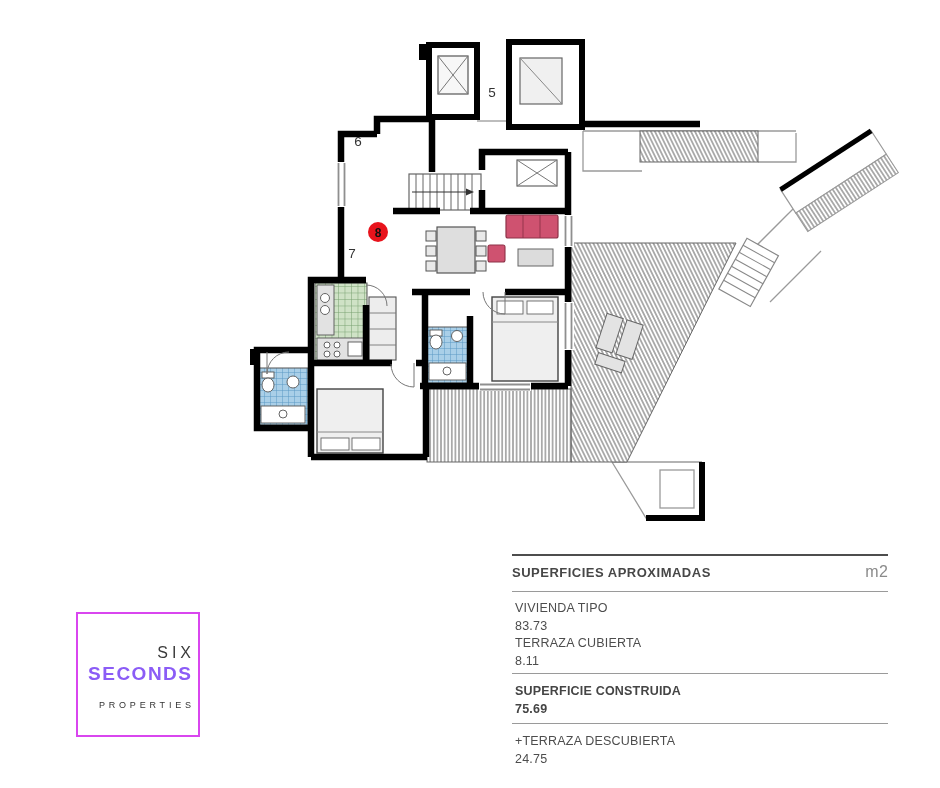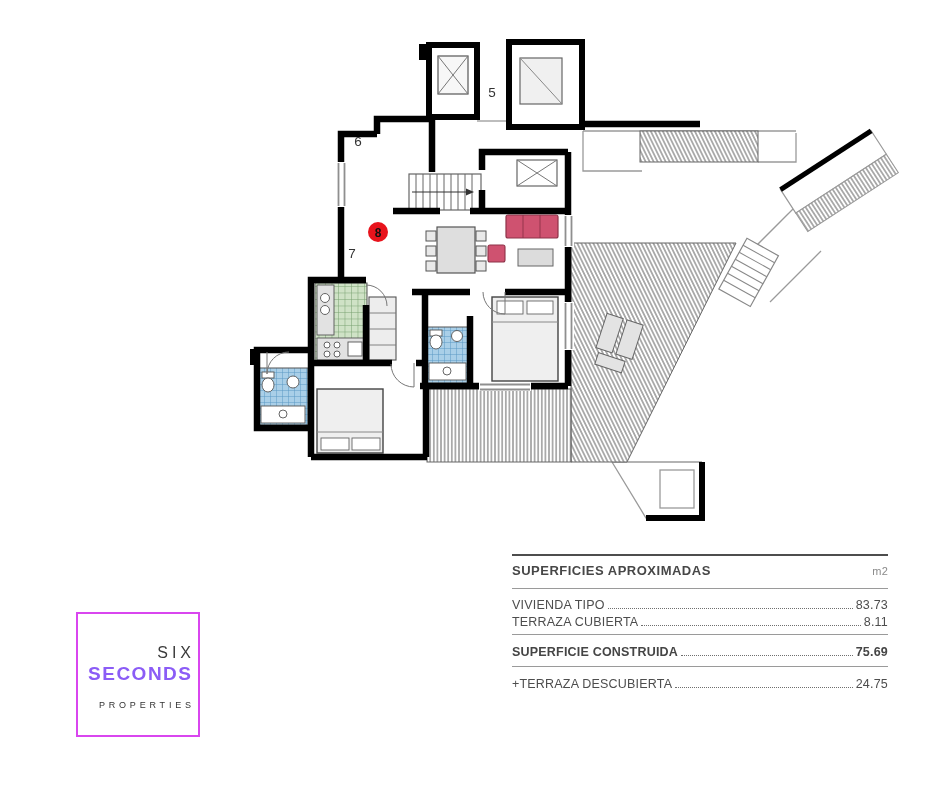--- a/index.html
+++ b/index.html
@@ -23,23 +23,23 @@
   .logo .props    { display:block; font-size:9px;  letter-spacing:3.8px; margin-right:-3.8px; color:#333; margin-top:15px; }
 
   
   .areas {
     position:absolute; left:512px; top:554px; width:376px;
     color:#4d4d4d; font-size:12.5px; letter-spacing:.2px;
   }
   .areas .topline { border-top:2px solid #4d4d4d; }
   .areas .hdr { display:flex; justify-content:space-between; align-items:center; padding:7px 0 6px; }
   .areas .hdr .title { font-weight:bold; letter-spacing:.5px; font-size:13px; color:#474747; }
-  .areas .hdr .unit  { color:#8a8a8a; font-size:11px; }
+  .areas .hdr .unit  { color:#8a8a8a; font-size:16px; }
   .areas hr { border:0; border-top:1px solid #9a9a9a; margin:4px 0 7px; }
-  .areas .row { display:flex; align-items:baseline; padding:1.5px 0; }
+  .areas .row { display:flex; align-items:baseline; padding:1.5px 0;flex-direction:column; }
   .areas .row .lbl { white-space:nowrap; }
   .areas .row .dots { flex:1; border-bottom:1.6px dotted #6f6f6f; margin:0 3px 3px 3px; }
   .areas .row .val { white-space:nowrap; }
   .areas .total-row { font-weight:bold; color:#454545; padding:3px 0; }
   .areas .extra-row { padding:3px 0 0; }
 </style>
 </head>
 <body>
 
 <div class="page">

